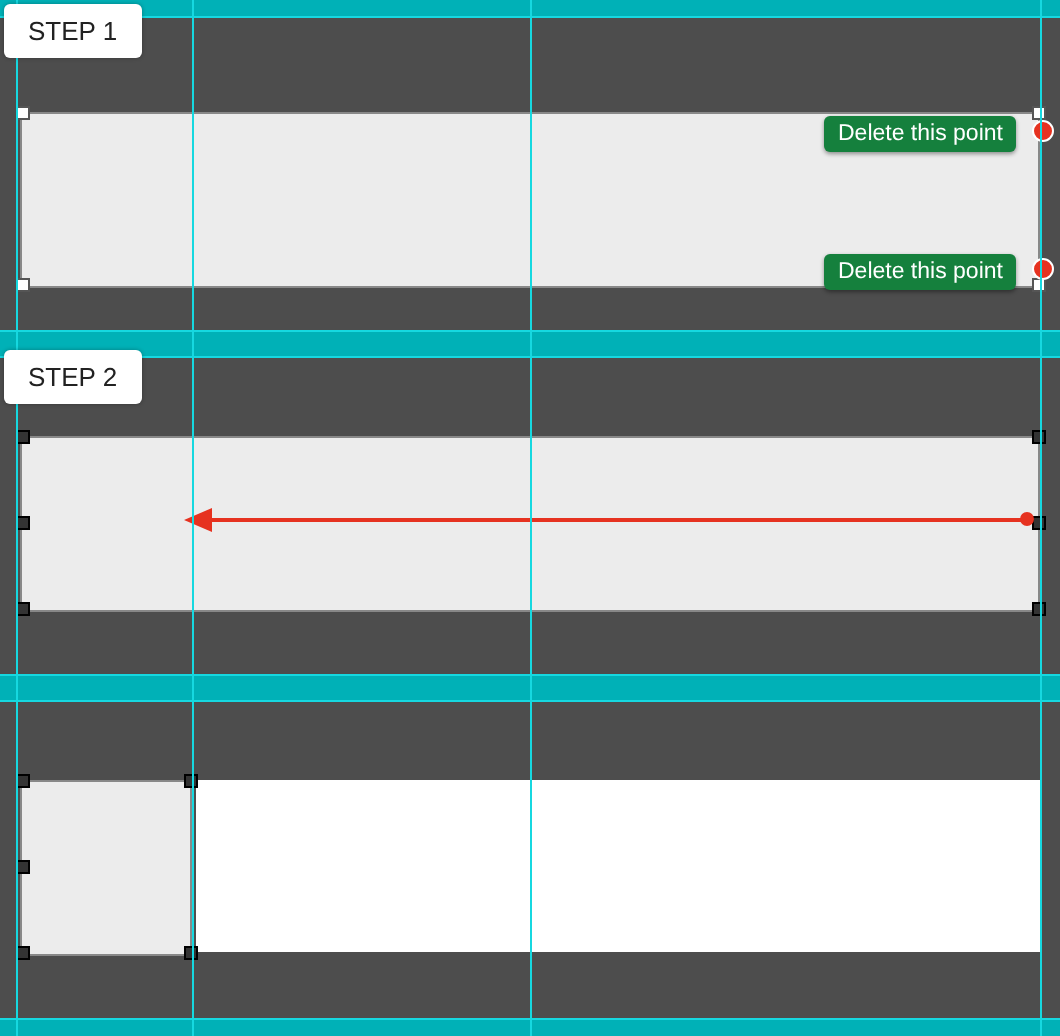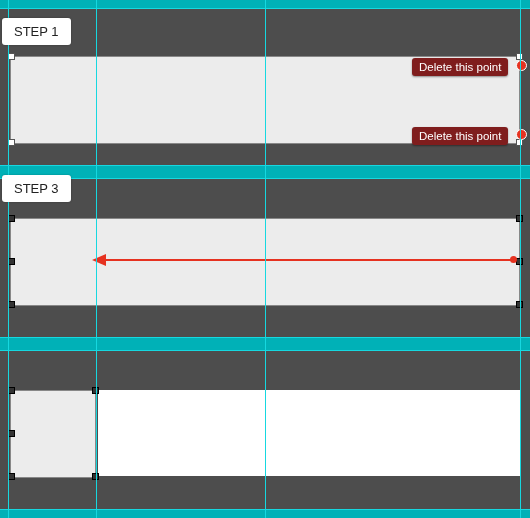--- a/index.html
+++ b/index.html
@@ -59,21 +59,21 @@
     position: absolute;
     width: 5px;
     height: 5px;
     background: #fff;
     border: 1px solid #555;
   }
   .handle.on { background: #333; border-color: #000; }
 
   .delete-pill {
     position: absolute;
-    background: #7f1d1d;
+    background: #15803d;
     color: #fff;
     font-size: 11.5px;
     padding: 3px 7px;
     border-radius: 3px;
     white-space: nowrap;
     box-shadow: 0 1px 2px rgba(0,0,0,0.4);
   }
   .point-dot {
     position: absolute;
     width: 9px;
@@ -157,16 +157,16 @@
   <div class="grid-v" style="left:265px;"></div>
   <div class="grid-v" style="left:520px;"></div>
 
   <div class="grid-h" style="top:8px;"></div>
   <div class="grid-h" style="top:165px;"></div>
   <div class="grid-h" style="top:178px;"></div>
   <div class="grid-h" style="top:337px;"></div>
   <div class="grid-h" style="top:350px;"></div>
   <div class="grid-h" style="top:509px;"></div>
 
-  <div class="step-label" style="top:18px;">STEP 1</div>
-  <div class="step-label" style="top:175px;">STEP 3</div>
+  <div class="step-label" style="top:2px;">STEP 1</div>
+  <div class="step-label" style="top:175px;">STEP 2</div>
 
 </div>
 
 </body></html>

